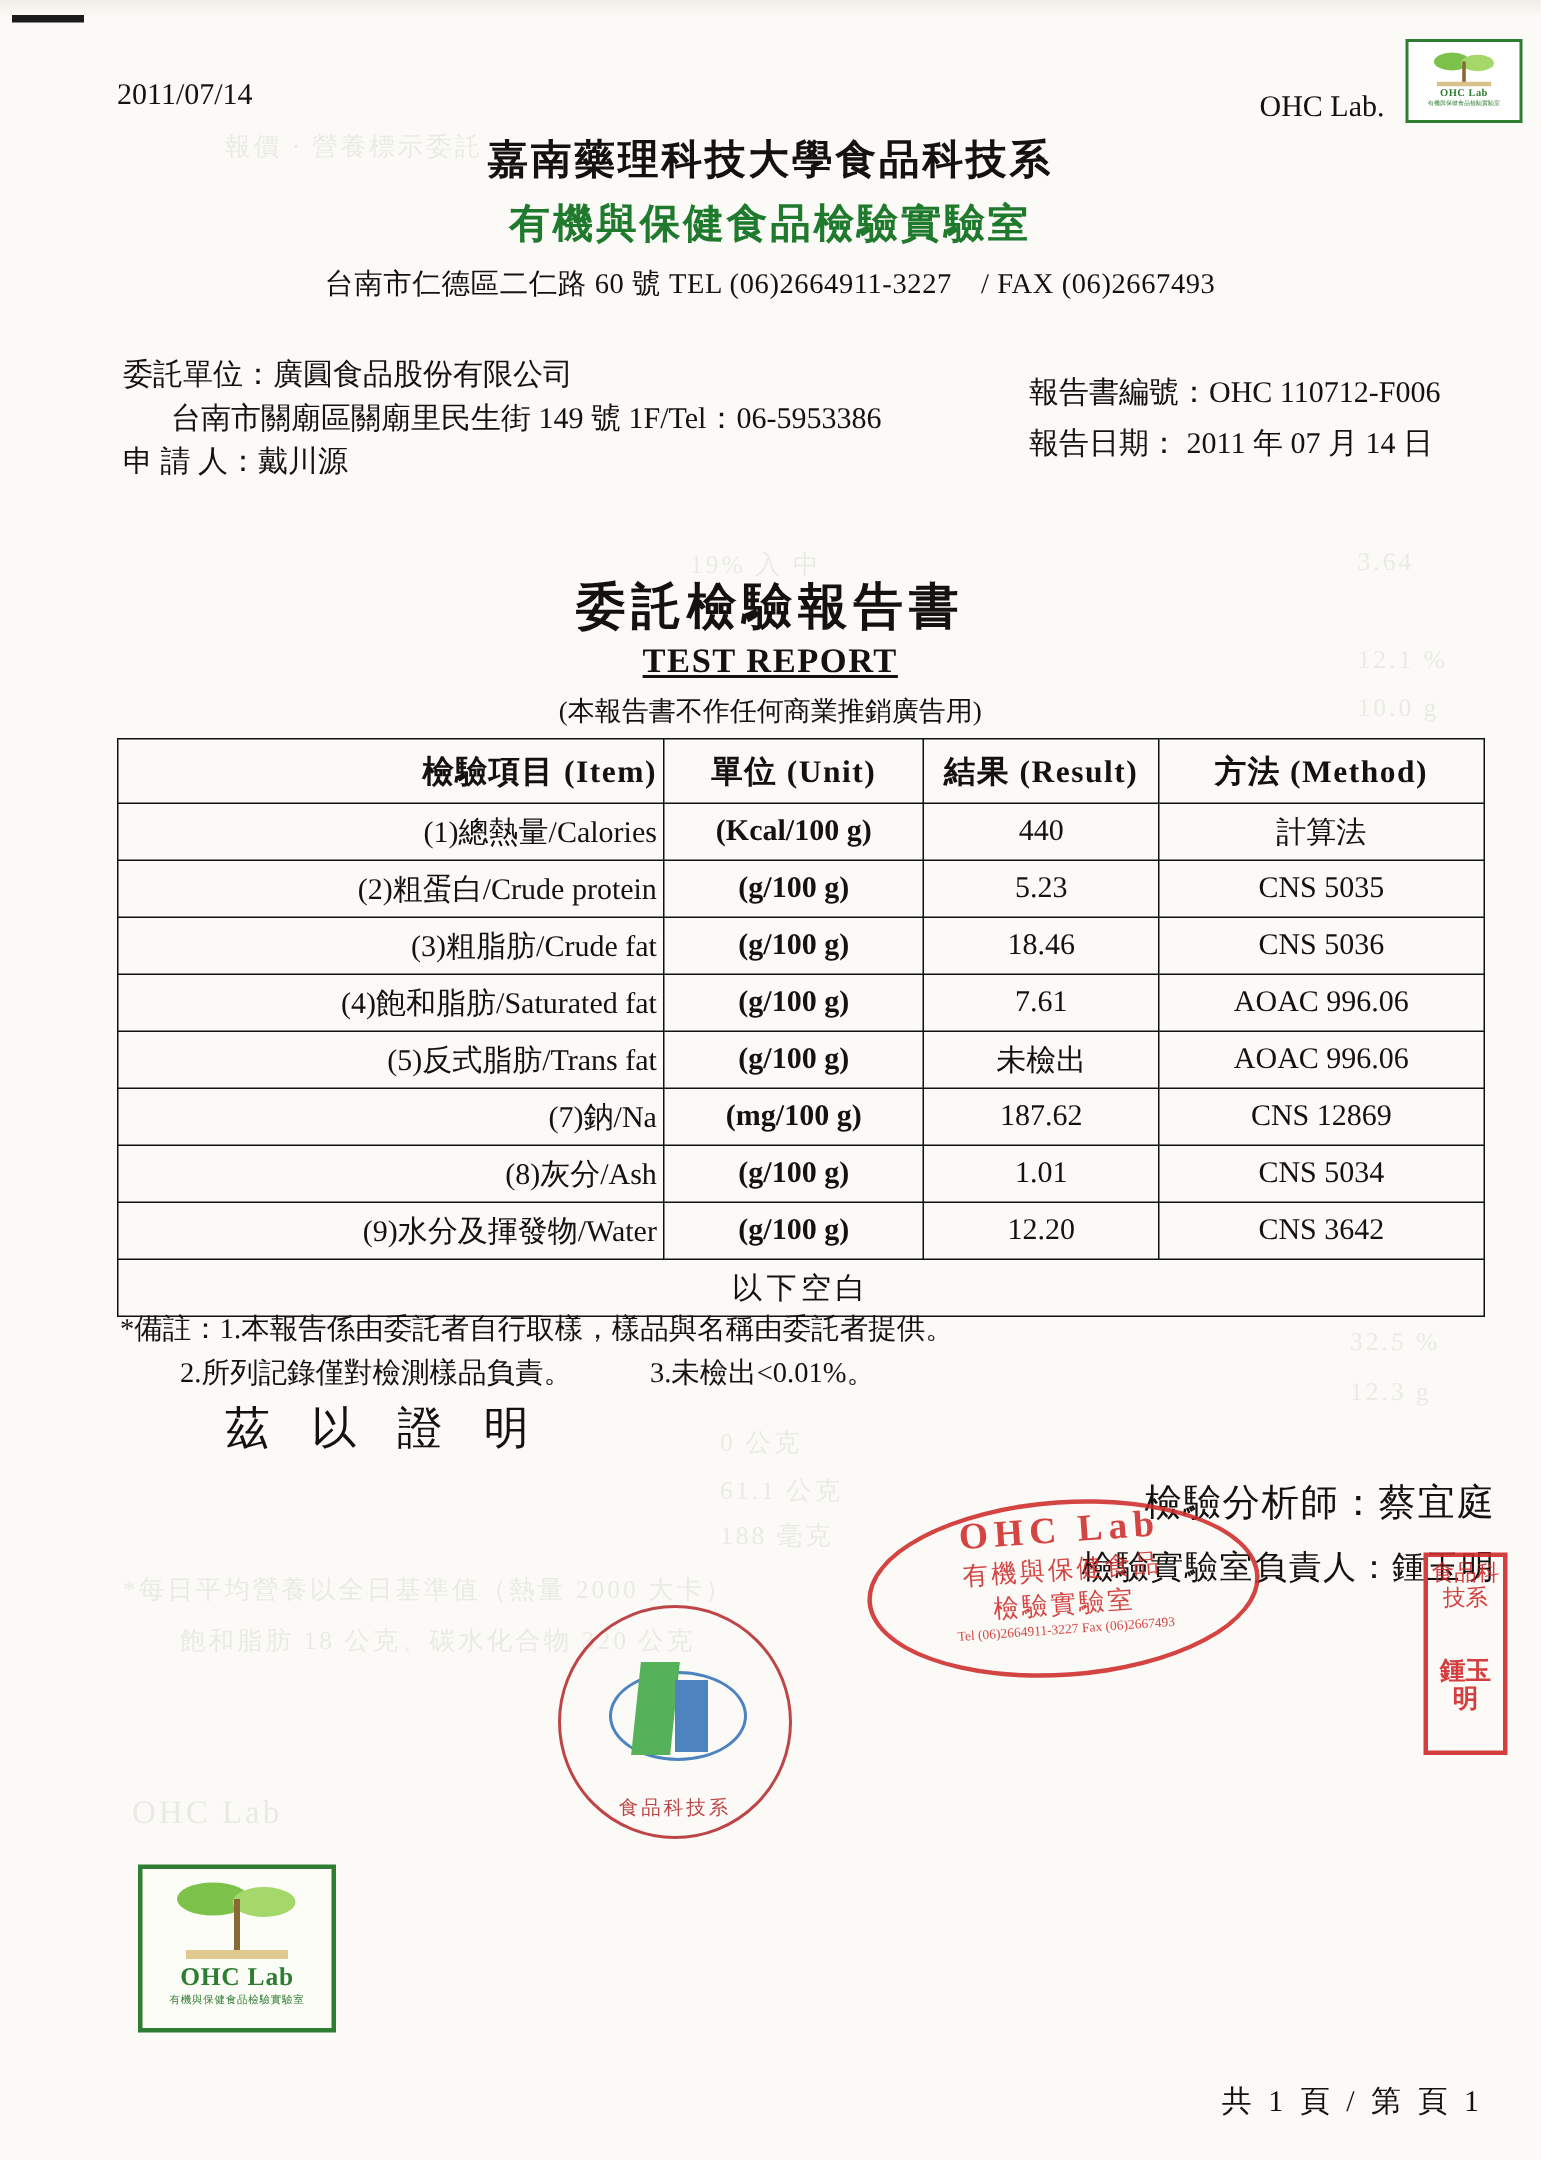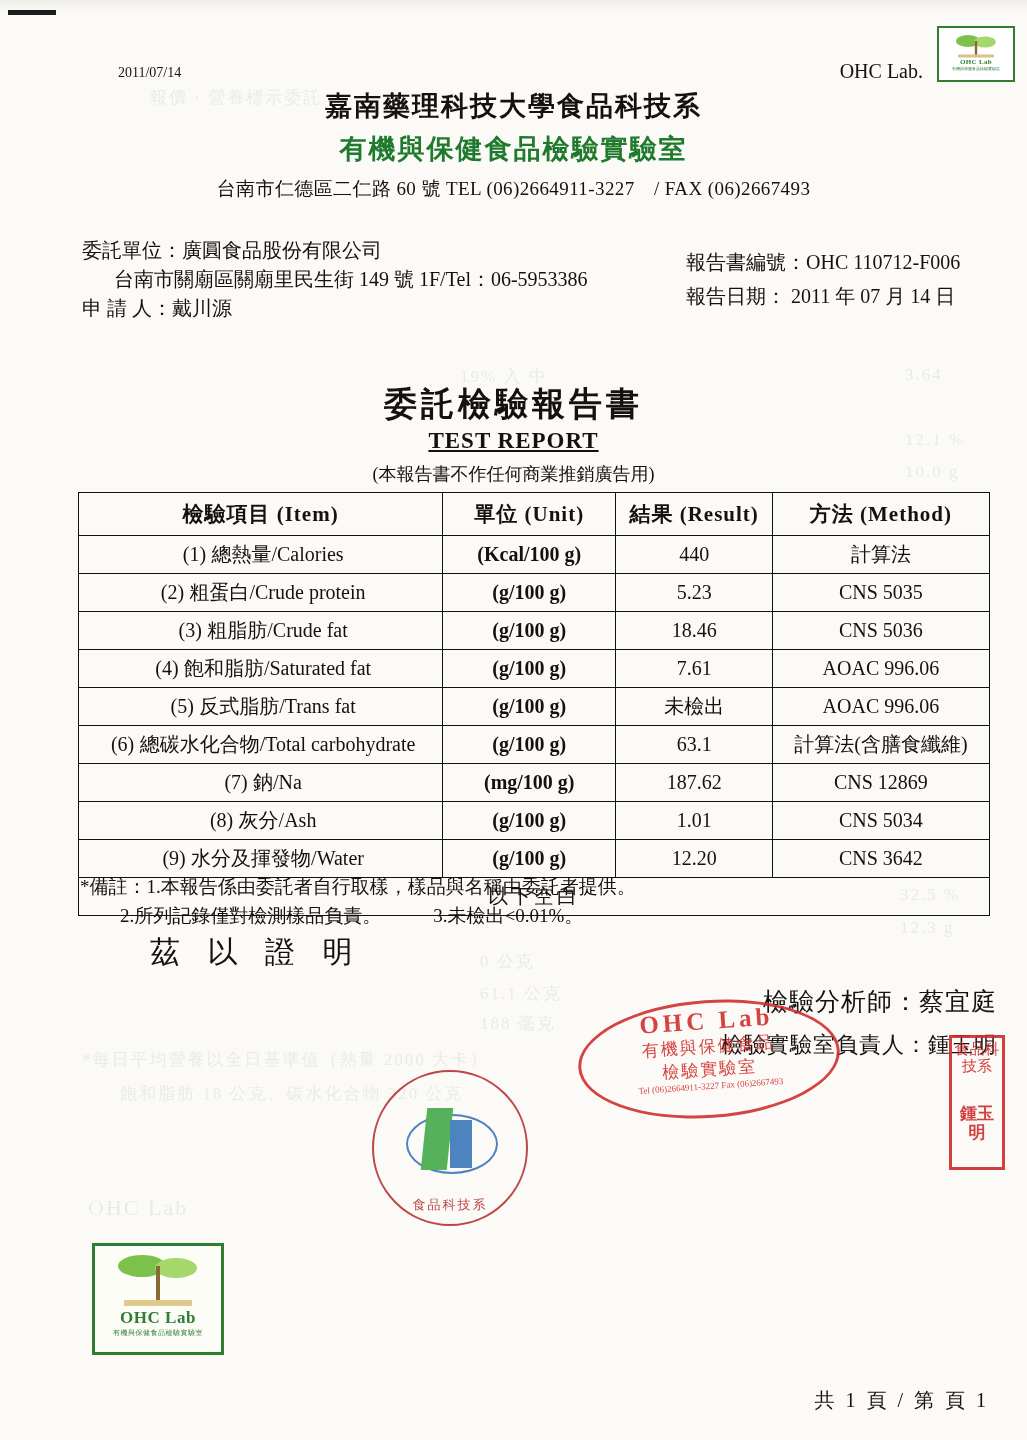--- a/index.html
+++ b/index.html
@@ -31,23 +31,22 @@
     background: linear-gradient(#efeee8, #fbfaf6);
   }
   .black-mark {
     position: absolute;
     left: 8px; top: 10px;
     width: 48px; height: 5px;
     background: #1b1b1b;
   }
   .date-top {
     position: absolute;
-    left: 78px; top: 65px;
-    font-size: 14px;
-    margin-left: 40px;
+    left: 78px; top: 52px;
+    font-size: 20px;
   }
   .ohc-lab-text {
     position: absolute;
     right: 104px; top: 60px;
     font-size: 20px;
   }
   .ohc-logo-top {
     position: absolute;
     right: 12px; top: 26px;
     width: 78px; height: 56px;
@@ -145,21 +144,21 @@
     border: 1px solid #111;
     padding: 3px 4px;
     height: 31px;
   }
   table.report thead th {
     font-weight: bold;
     font-size: 21px;
     height: 36px;
     letter-spacing: 1px;
   }
-  .c-item { width: 372px; text-align: center; padding-left: 6px; }
+  .c-item { width: 372px; text-align: right; padding-left: 6px; }
   .c-unit { width: 170px; text-align: center; font-weight: bold; margin-top: 12px; }
   .c-res  { width: 152px; text-align: center; }
   .c-met  { width: 216px; text-align: center; }
   .idx { display: inline-block; width: 34px; }
   .blank-row td {
     text-align: center;
     letter-spacing: 3px;
   }
 
   .remarks {
@@ -417,26 +416,20 @@
       <td class="c-res">7.61</td>
       <td class="c-met">AOAC 996.06</td>
     </tr>
     <tr>
       <td class="c-item"><span class="idx">(5)</span><span>反式脂肪/Trans fat</span></td>
       <td class="c-unit">(g/100 g)</td>
       <td class="c-res">未檢出</td>
       <td class="c-met">AOAC 996.06</td>
     </tr>
     <tr>
-      <td class="c-item"><span class="idx">(6)</span><span>總碳水化合物/Total carbohydrate</span></td>
-      <td class="c-unit">(g/100 g)</td>
-      <td class="c-res">63.1</td>
-      <td class="c-met">計算法(含膳食纖維)</td>
-    </tr>
-    <tr>
       <td class="c-item"><span class="idx">(7)</span><span>鈉/Na</span></td>
       <td class="c-unit">(mg/100 g)</td>
       <td class="c-res">187.62</td>
       <td class="c-met">CNS 12869</td>
     </tr>
     <tr>
       <td class="c-item"><span class="idx">(8)</span><span>灰分/Ash</span></td>
       <td class="c-unit">(g/100 g)</td>
       <td class="c-res">1.01</td>
       <td class="c-met">CNS 5034</td>

